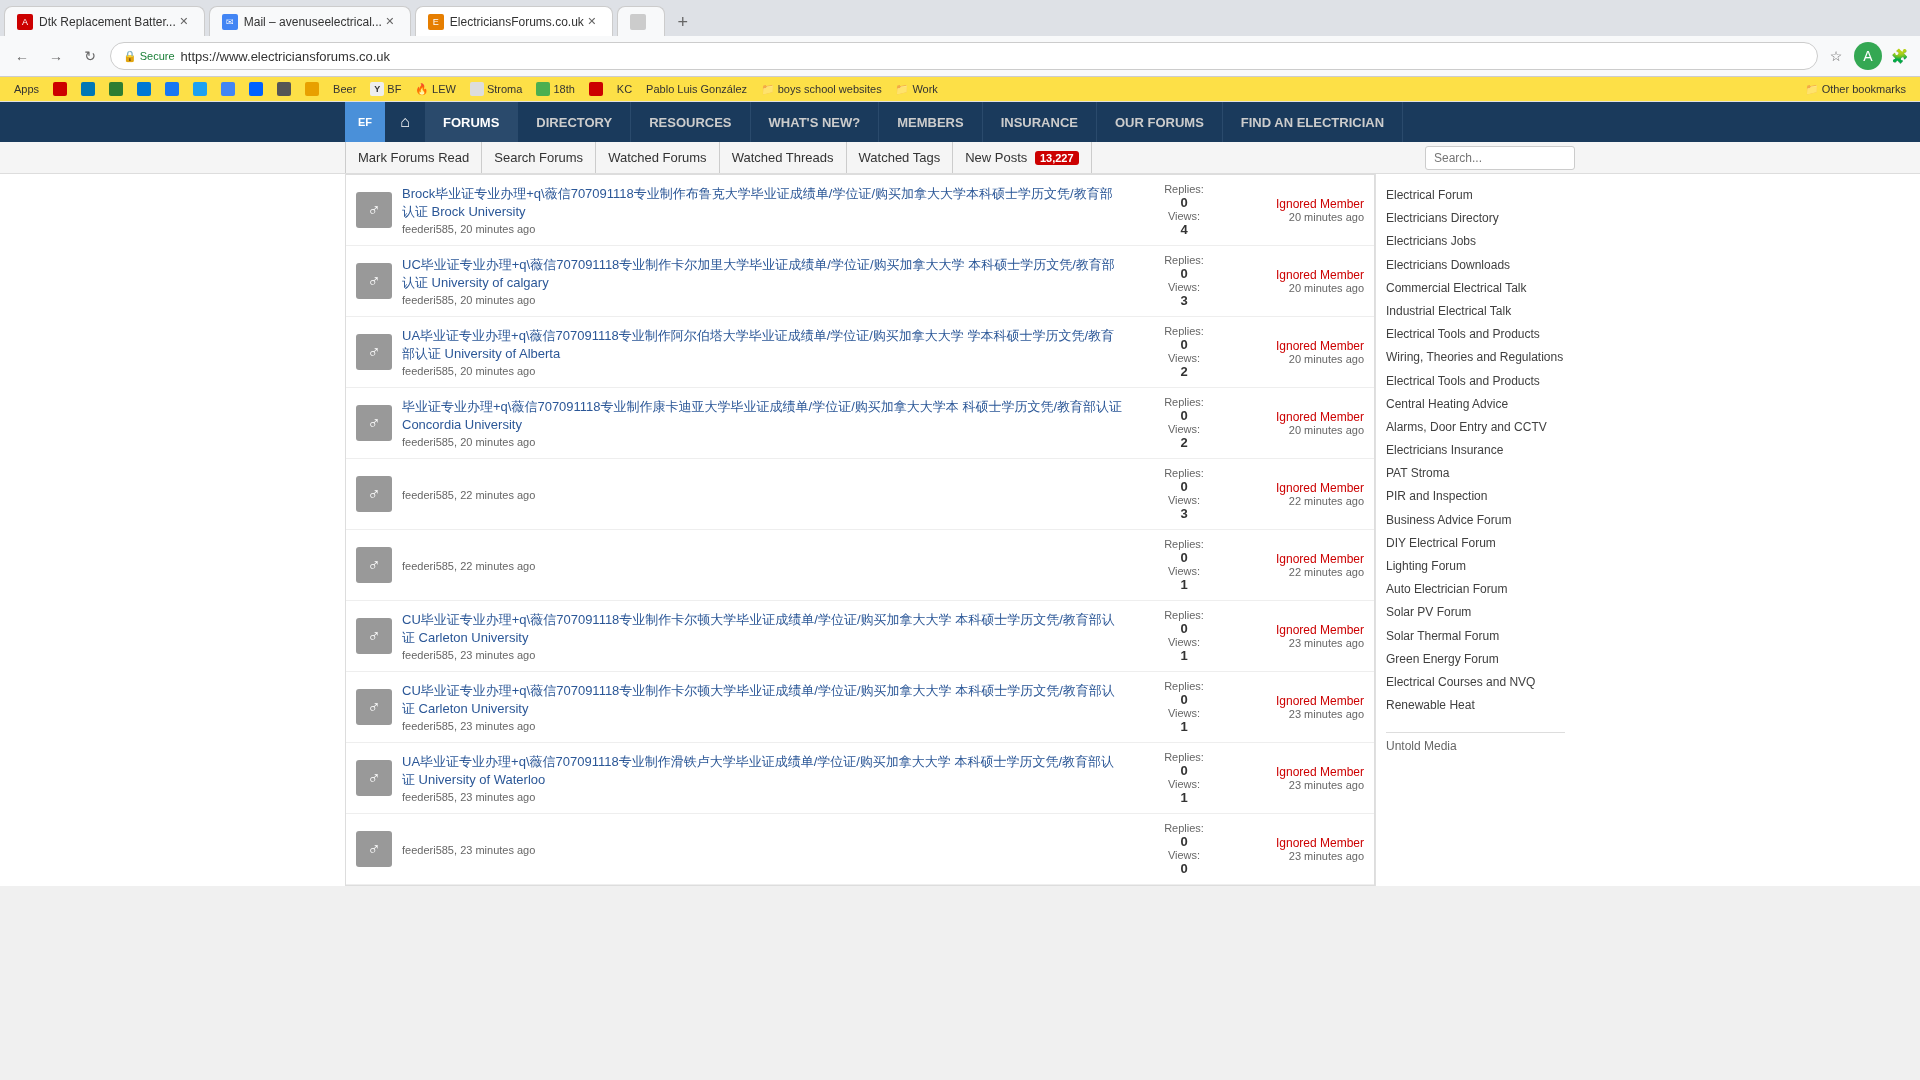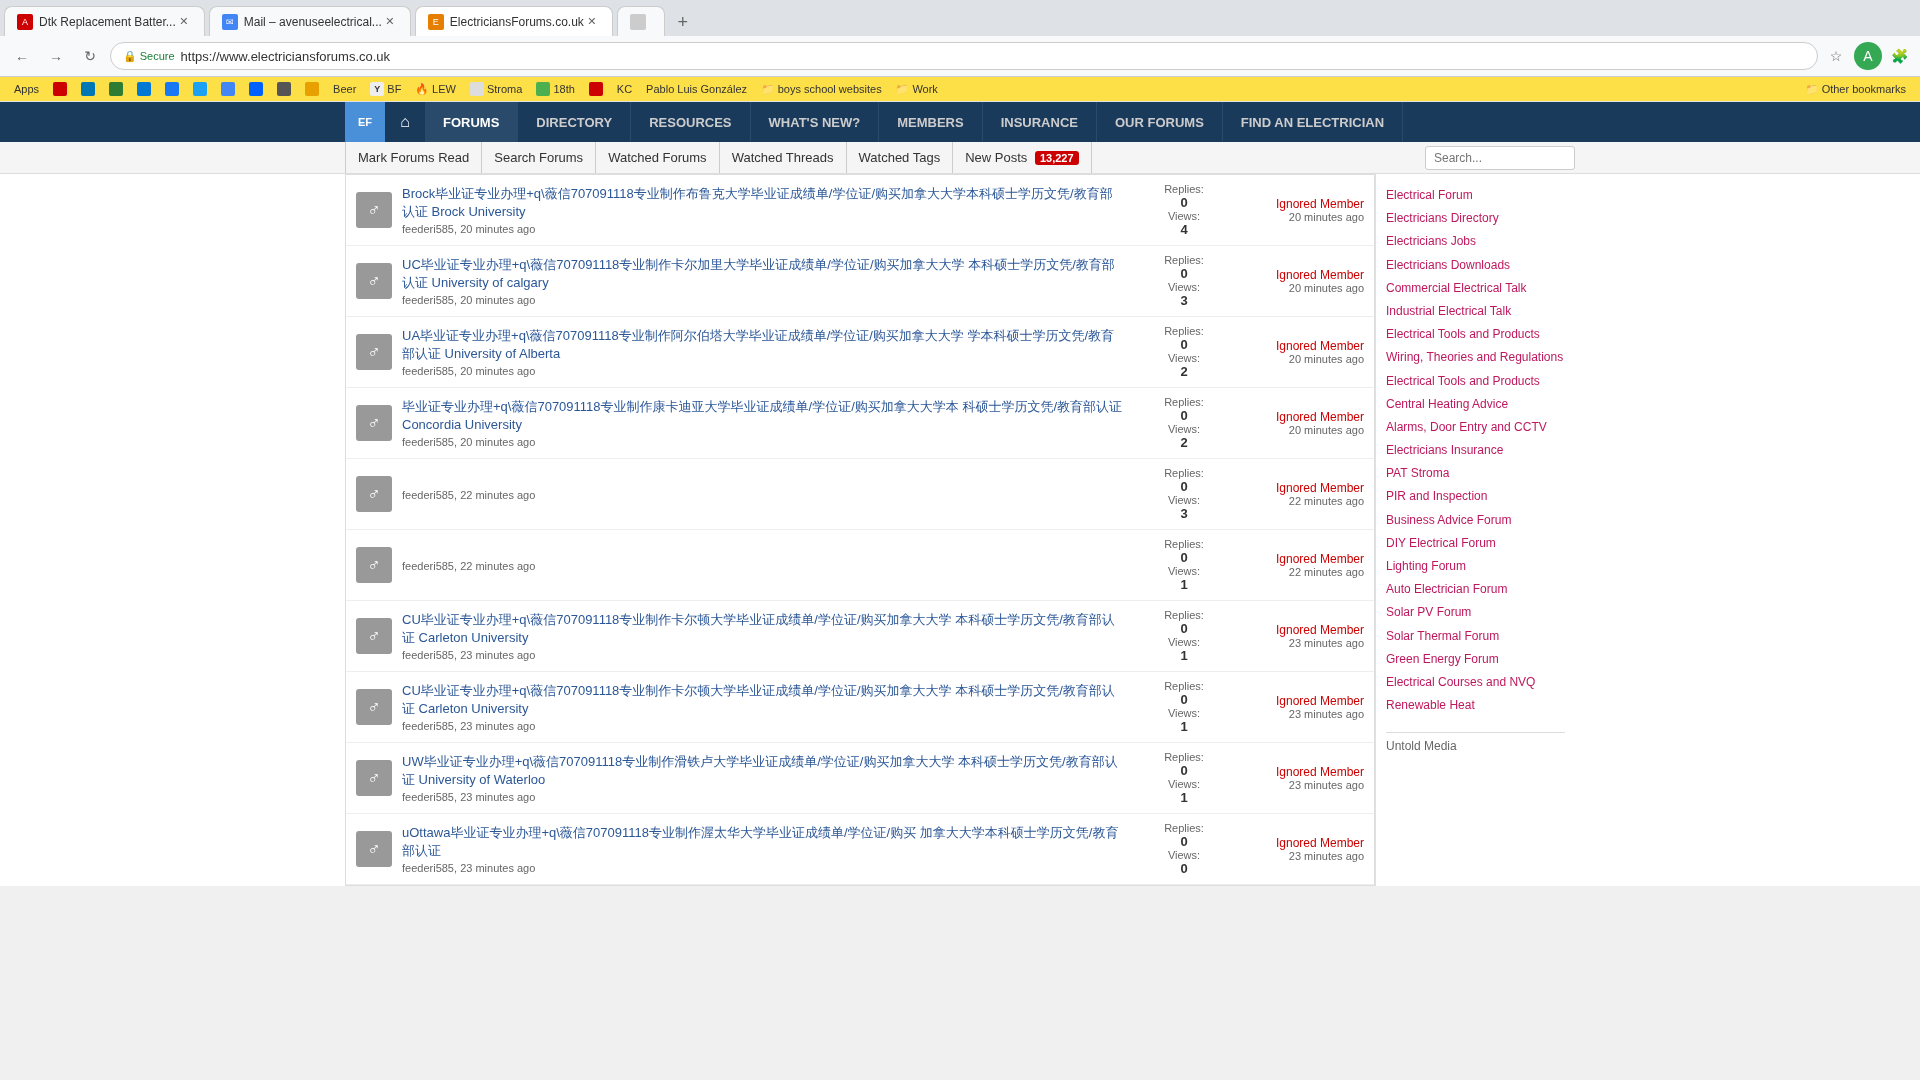--- a/index.html
+++ b/index.html
@@ -59,21 +59,21 @@
     .thread-meta { color: #666; font-size: 11px; margin-top: 2px; }
     .thread-stats { width: 120px; flex-shrink: 0; text-align: center; }
     .stats-label { color: #666; font-size: 11px; }
     .stats-num { color: #333; font-size: 13px; font-weight: bold; }
     .thread-last { width: 120px; flex-shrink: 0; text-align: right; }
     .last-user { color: #cc0000; font-size: 12px; cursor: pointer; }
     .last-time { color: #666; font-size: 11px; }
 
     
     .sidebar-section { margin-bottom: 15px; }
-    .sidebar-link { color: #be185d; font-size: 12px; display: block; padding: 2px 0; cursor: pointer; line-height: 1.6; }
+    .sidebar-link { color: #404040; font-size: 12px; display: block; padding: 2px 0; cursor: pointer; line-height: 1.6; }
     .sidebar-divider { border: none; border-top: 1px solid #ddd; margin: 5px 0; }
     .sidebar-special { color: #666; font-size: 12px; padding: 2px 0; }
 
     .sub-nav-wrapper { background: #f5f5f5; border-bottom: 1px solid #ddd; }
     .sub-nav-full { display: flex; align-items: center; max-width: 1230px; margin: 0 auto; padding: 0; }
   </style>
 </head>
 <body>
 
 <div class="browser-chrome">
@@ -377,39 +377,38 @@
           </div>
           <div class="thread-last">
             <div class="last-user">Ignored Member</div>
             <div class="last-time">23 minutes ago</div>
           </div>
         </div>
 
         <div class="thread-row">
           <div class="thread-avatar">♂</div>
           <div class="thread-info">
-            <div class="thread-title">UW毕业证专业办理+q\薇信707091118专业制作滑铁卢大学毕业证成绩单/学位证/购买加拿大大学 本科硕士学历文凭/教育部认证 University of Waterloo</div>
+            <div class="thread-title">UA毕业证专业办理+q\薇信707091118专业制作滑铁卢大学毕业证成绩单/学位证/购买加拿大大学 本科硕士学历文凭/教育部认证 University of Waterloo</div>
             <div class="thread-meta"><span>feederi585</span>, <span>23 minutes ago</span></div>
           </div>
           <div class="thread-stats">
             <div class="stats-label">Replies:</div>
             <div class="stats-num">0</div>
             <div class="stats-label">Views:</div>
             <div class="stats-num">1</div>
           </div>
           <div class="thread-last">
             <div class="last-user">Ignored Member</div>
             <div class="last-time">23 minutes ago</div>
           </div>
         </div>
 
         <div class="thread-row">
           <div class="thread-avatar">♂</div>
           <div class="thread-info">
-            <div class="thread-title">uOttawa毕业证专业办理+q\薇信707091118专业制作渥太华大学毕业证成绩单/学位证/购买 加拿大大学本科硕士学历文凭/教育部认证</div>
             <div class="thread-meta"><span>feederi585</span>, <span>23 minutes ago</span></div>
           </div>
           <div class="thread-stats">
             <div class="stats-label">Replies:</div>
             <div class="stats-num">0</div>
             <div class="stats-label">Views:</div>
             <div class="stats-num">0</div>
           </div>
           <div class="thread-last">
             <div class="last-user">Ignored Member</div>

